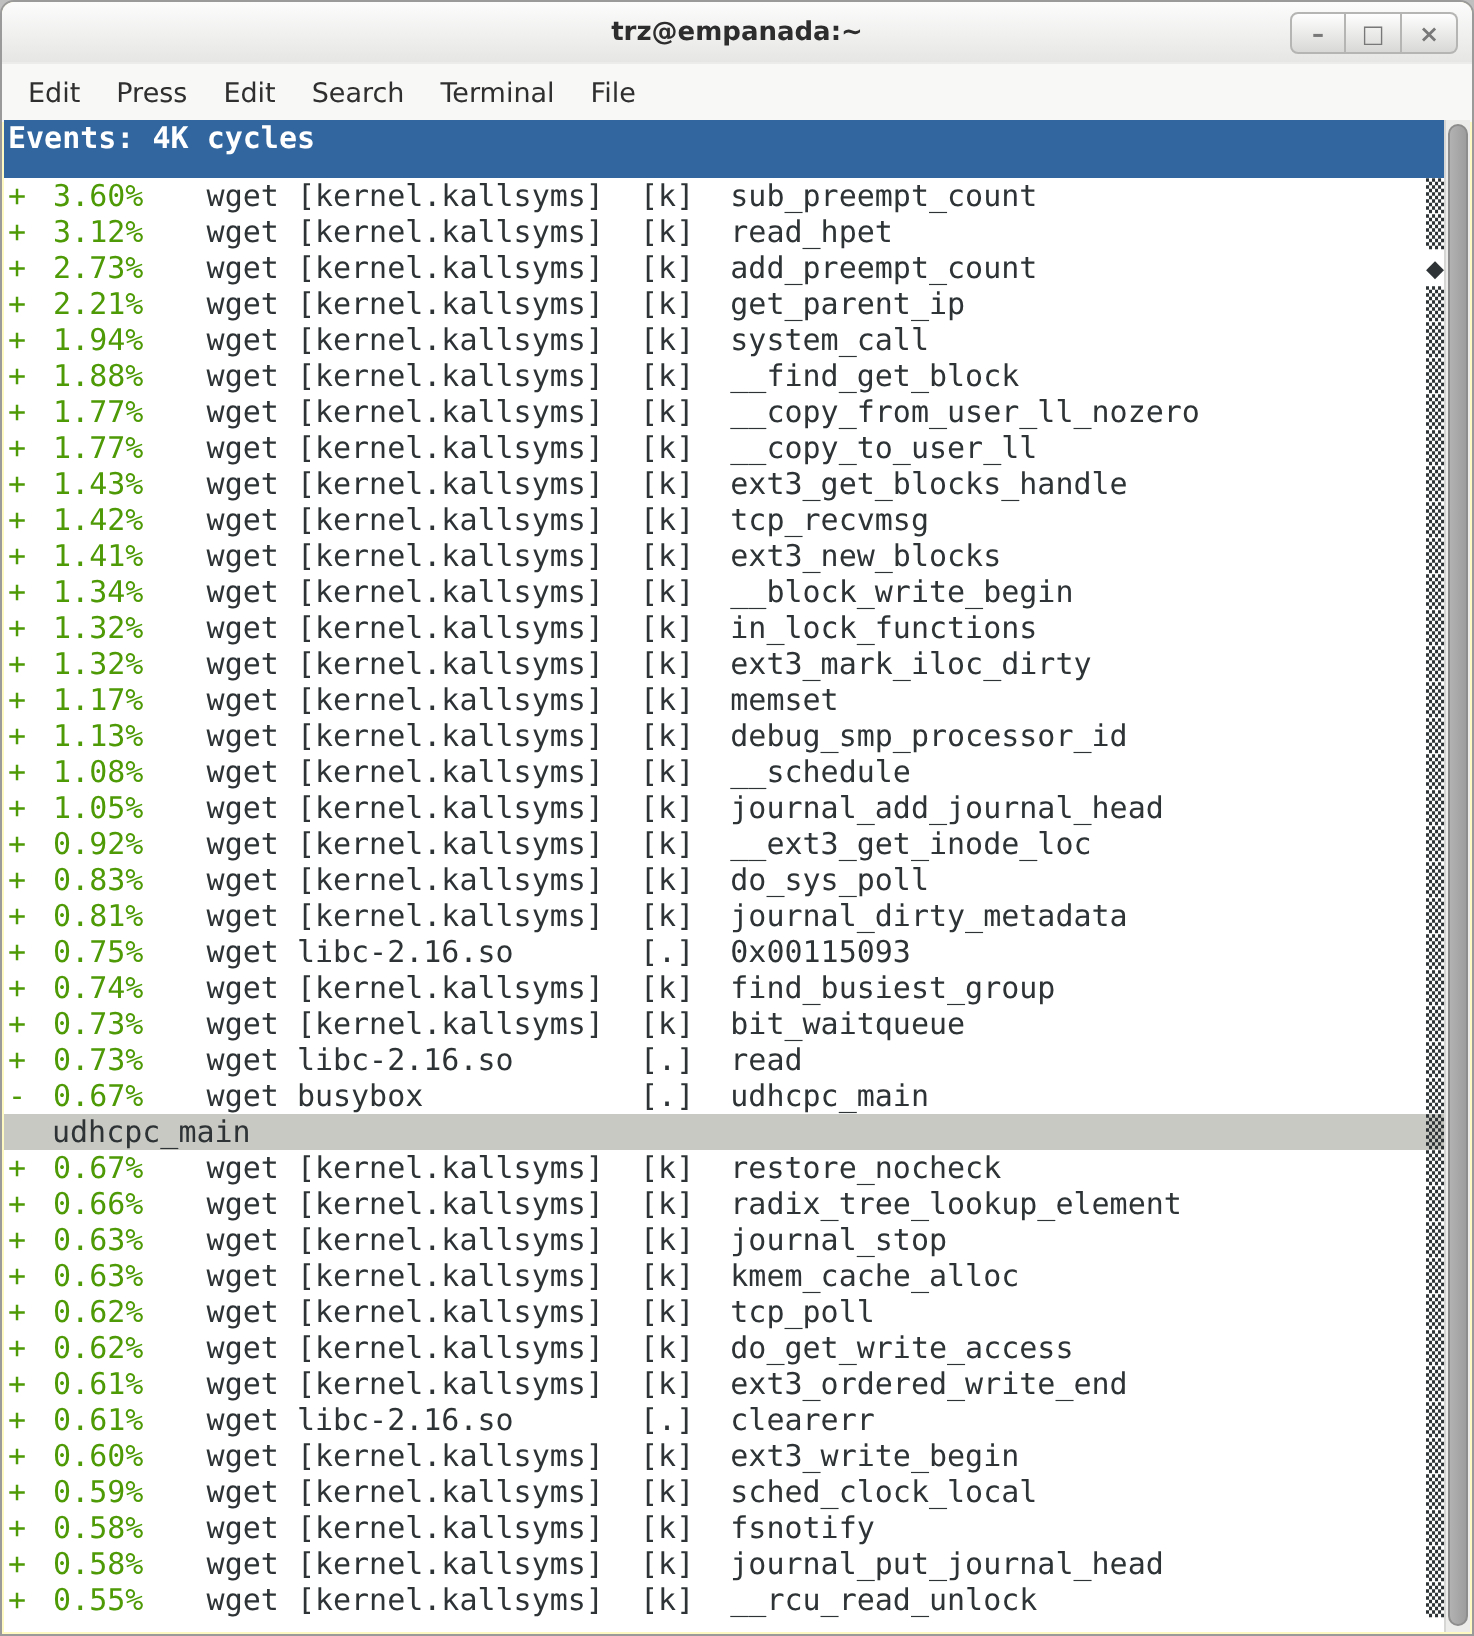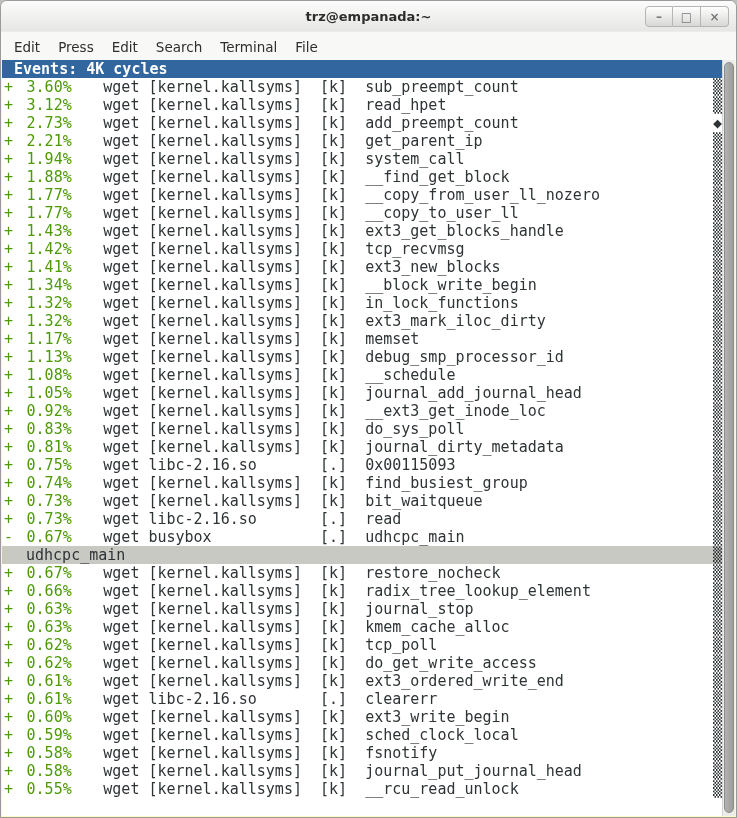--- a/index.html
+++ b/index.html
@@ -39,22 +39,22 @@
   .menu-item { padding:4px 9px; }
   
   .terminal {
     position:absolute; top:59px; left:1px; right:1px; bottom:1px;
     background:#ffffff;
     font-family:"DejaVu Sans Mono", monospace;
     font-size:15px; line-height:18px; color:var(--text, #2e3436);
   }
   .term-content { position:absolute; top:0; left:0; right:13px; }
   .evt-header {
-    height:18px; background:var(--header-blue, #31669f);
-    color:#ffffff; font-weight:bold; padding-left:12px; white-space:pre;
+    height:29px; background:var(--header-blue, #31669f);
+    color:#ffffff; font-weight:bold; padding-left:2px; white-space:pre;
   }
   .rows { white-space:pre; }
   .row { height:18px; display:flex; padding-left:2px; }
   .row.selected { background:var(--select-gray, #c9c9c3); }
   .c-expand  { width:1ch; color:var(--green, #4e9a06); }
   .c-pct     { width:8ch; text-align:center; color:var(--green, #4e9a06); }
   .c-comm    { width:5ch; margin-left:2ch; }
   .c-dso     { width:19ch; }
   .c-mode    { width:5ch; }
   .c-symbol  { flex:1; overflow:hidden; }

